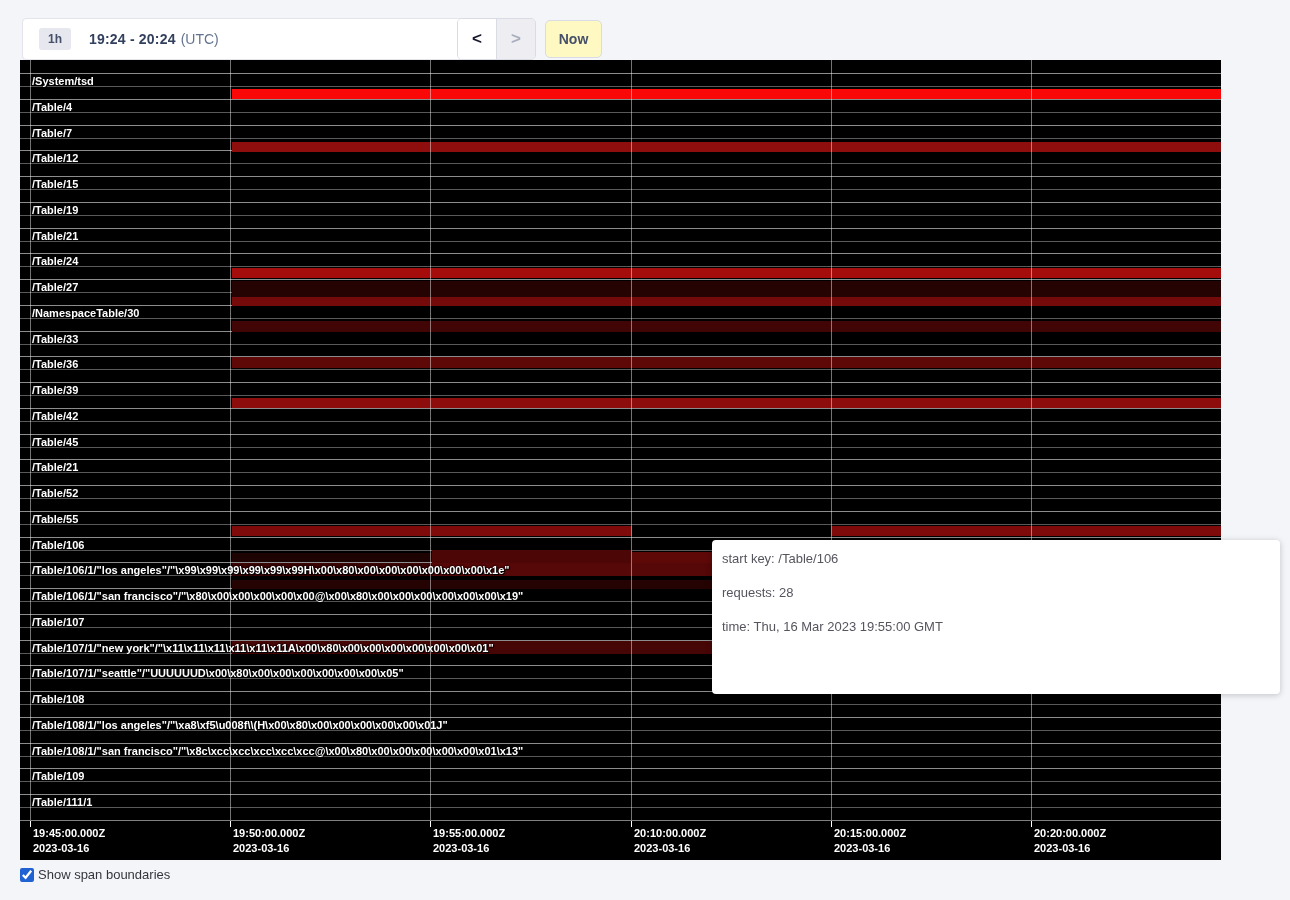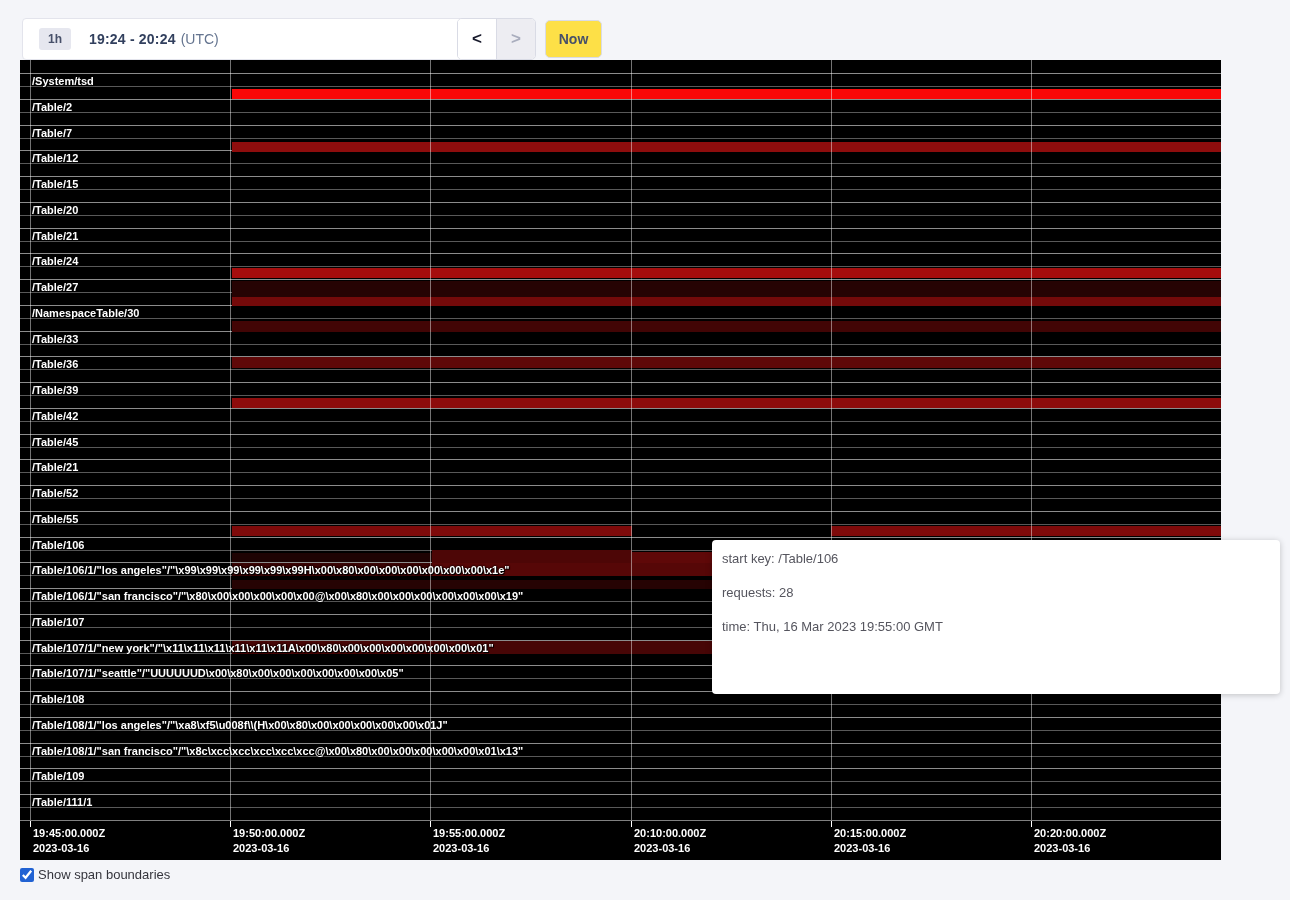--- a/index.html
+++ b/index.html
@@ -16,21 +16,21 @@
   .range-zone{margin-left:5px;font-size:14px;color:#64748f;}
   .chev-down{margin-left:auto;margin-right:20px;width:9px;height:9px;border-right:2px solid #5a6b8c;
     border-bottom:2px solid #5a6b8c;transform:rotate(45deg) translateY(-2px);}
   .nav-group{position:absolute;left:457px;top:18px;width:79px;height:42px;box-sizing:border-box;
     border:1px solid #d9dbe5;border-radius:5px;overflow:hidden;display:flex;background:#fff;}
   .nav-btn{flex:1;display:flex;align-items:center;justify-content:center;
     font-size:17px;font-weight:700;cursor:pointer;user-select:none;}
   .nav-prev{color:#17192b;background:#fff;border-right:1px solid #d9dbe5;}
   .nav-next{color:#a9adbd;background:#ededf2;cursor:default;}
   .now-btn{position:absolute;left:545px;top:20px;width:57px;height:38px;box-sizing:border-box;
-    background:#fde047;border:1px solid #d9dbe5;border-radius:5px;font-size:14px;font-weight:700;color:#475069;
+    background:#fef9c3;border:1px solid #d9dbe5;border-radius:5px;font-size:14px;font-weight:700;color:#475069;
     display:flex;align-items:center;justify-content:center;cursor:pointer;font-family:"Liberation Sans",sans-serif;}
   
   .kv-chart{position:absolute;left:20px;top:60px;width:1201px;height:800px;background:#000;}
   .kv-rows{position:absolute;left:0;top:0;width:100%;height:760px;padding-top:13px;box-sizing:border-box;overflow:hidden;}
   .kv-row{position:relative;height:25.76px;border-top:1px solid rgba(255,255,255,.55);box-sizing:border-box;}
   .kv-row::after{content:"";position:absolute;left:0;right:0;top:12px;height:1px;background:rgba(255,255,255,.35);pointer-events:none;}
   .band{position:absolute;z-index:1;}
   .row-label{position:absolute;left:12px;top:1px;color:#fff;font-size:11px;line-height:12px;white-space:nowrap;
     text-shadow:0 0 2px #000,0 0 2px #000,1px 1px 0 #000;z-index:3;font-weight:bold;}
   .gridline{position:absolute;top:0;width:1px;height:760px;background:rgba(255,255,255,.45);z-index:4;pointer-events:none;}
@@ -68,34 +68,34 @@
 
 <button class="now-btn">Now</button>
 
 <div class="kv-chart">
   <div class="kv-rows">
       <div class="kv-row">
         <div class="band" style="left: 212px; width: 989px; top: 15px; height: 10px; background: rgb(250, 7, 7);"></div>
         <div class="row-label">/System/tsd</div>
       </div>
       <div class="kv-row">
-        <div class="row-label">/Table/2</div>
+        <div class="row-label">/Table/4</div>
       </div>
       <div class="kv-row">
         <div class="band" style="left: 212px; width: 989px; top: 16px; height: 10px; background: rgb(142, 13, 13);"></div>
         <div class="row-label">/Table/7</div>
       </div>
       <div class="kv-row">
         <div class="row-label">/Table/12</div>
       </div>
       <div class="kv-row">
         <div class="row-label">/Table/15</div>
       </div>
       <div class="kv-row">
-        <div class="row-label">/Table/20</div>
+        <div class="row-label">/Table/19</div>
       </div>
       <div class="kv-row">
         <div class="row-label">/Table/21</div>
       </div>
       <div class="kv-row">
         <div class="band" style="left: 212px; width: 989px; top: 14px; height: 10px; background: rgb(165, 13, 13);"></div>
         <div class="row-label">/Table/24</div>
       </div>
       <div class="kv-row">
         <div class="band" style="left: 212px; width: 989px; top: 1px; height: 16px; background: rgb(38, 3, 3);"></div>

